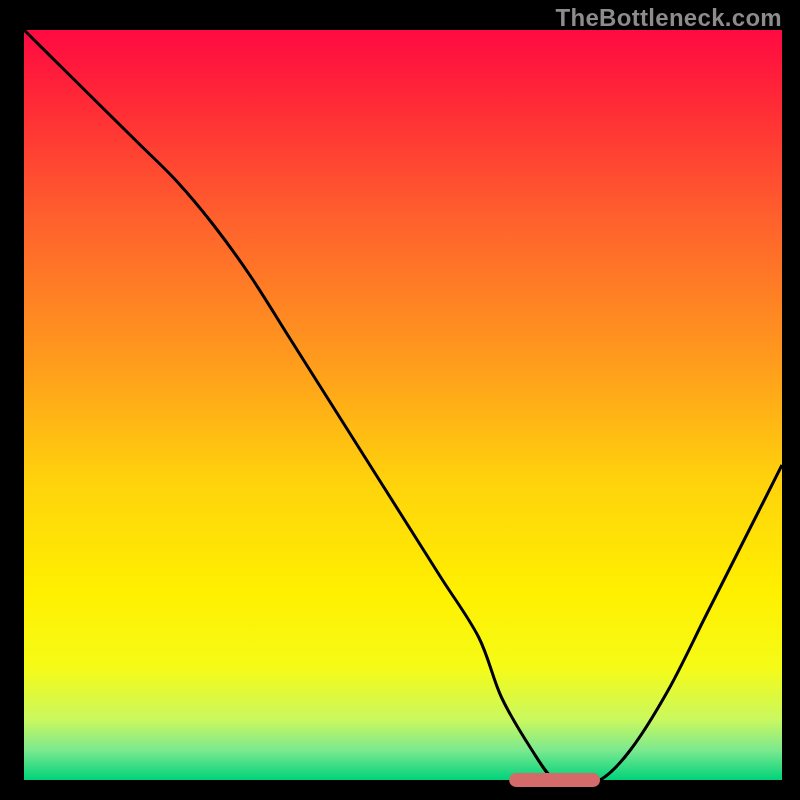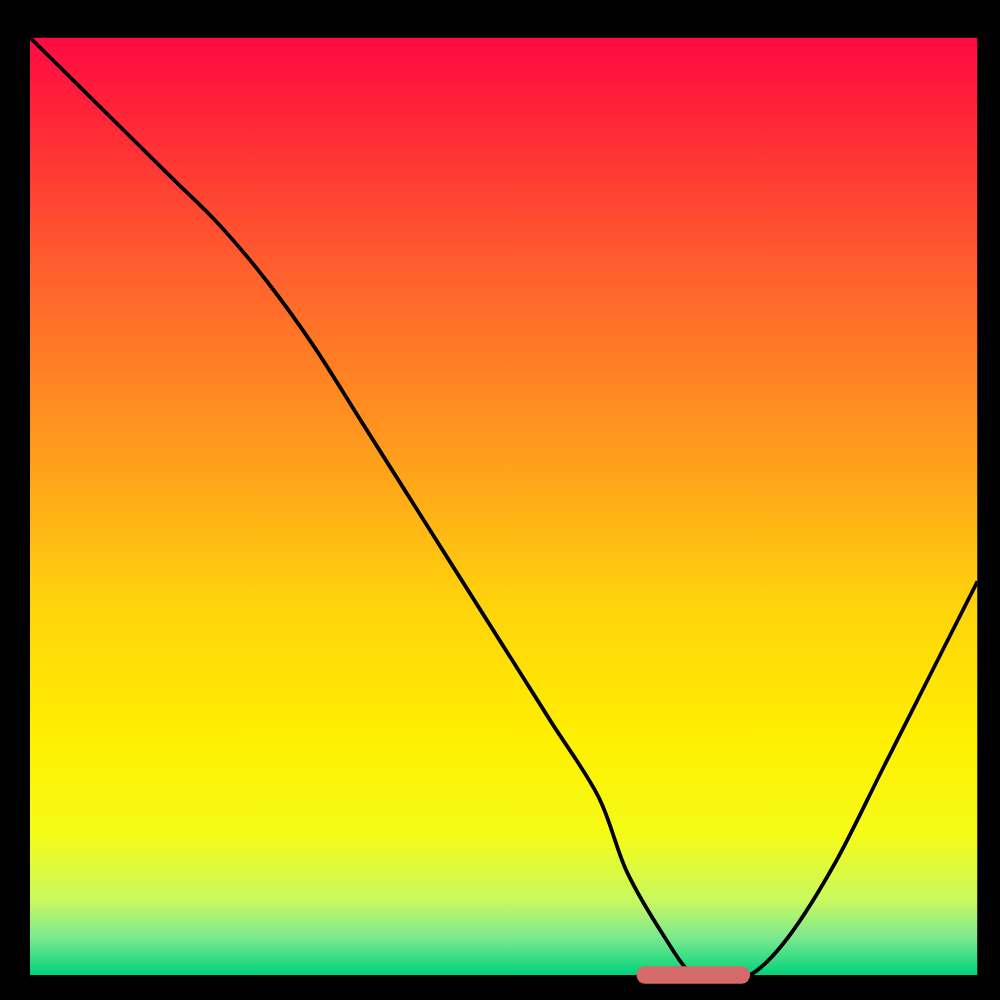--- a/index.html
+++ b/index.html
@@ -30,20 +30,21 @@
     position: absolute;
     top: 0;
     left: 0;
   }
 </style>
 </head>
 <body>
 
 <div class="chart-container">
 
+  <div class="watermark">TheBottleneck.com</div>
 
   <svg class="plot" width="800" height="800" viewBox="0 0 800 800">
     <defs>
       <linearGradient id="bgGrad" x1="0" y1="0" x2="0" y2="1">
           <stop offset="0%" stop-color="#ff0a42"></stop>
           <stop offset="10%" stop-color="#ff2b36"></stop>
           <stop offset="25%" stop-color="#ff602d"></stop>
           <stop offset="45%" stop-color="#ff9e1c"></stop>
           <stop offset="60%" stop-color="#ffd20c"></stop>
           <stop offset="75%" stop-color="#fff000"></stop>

